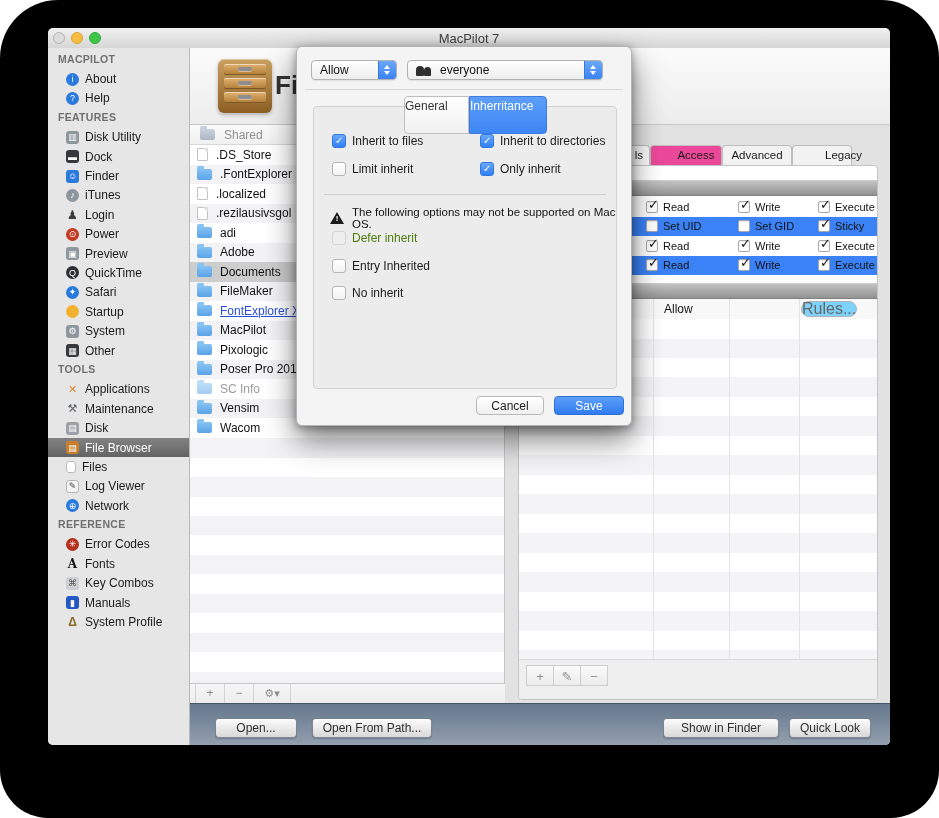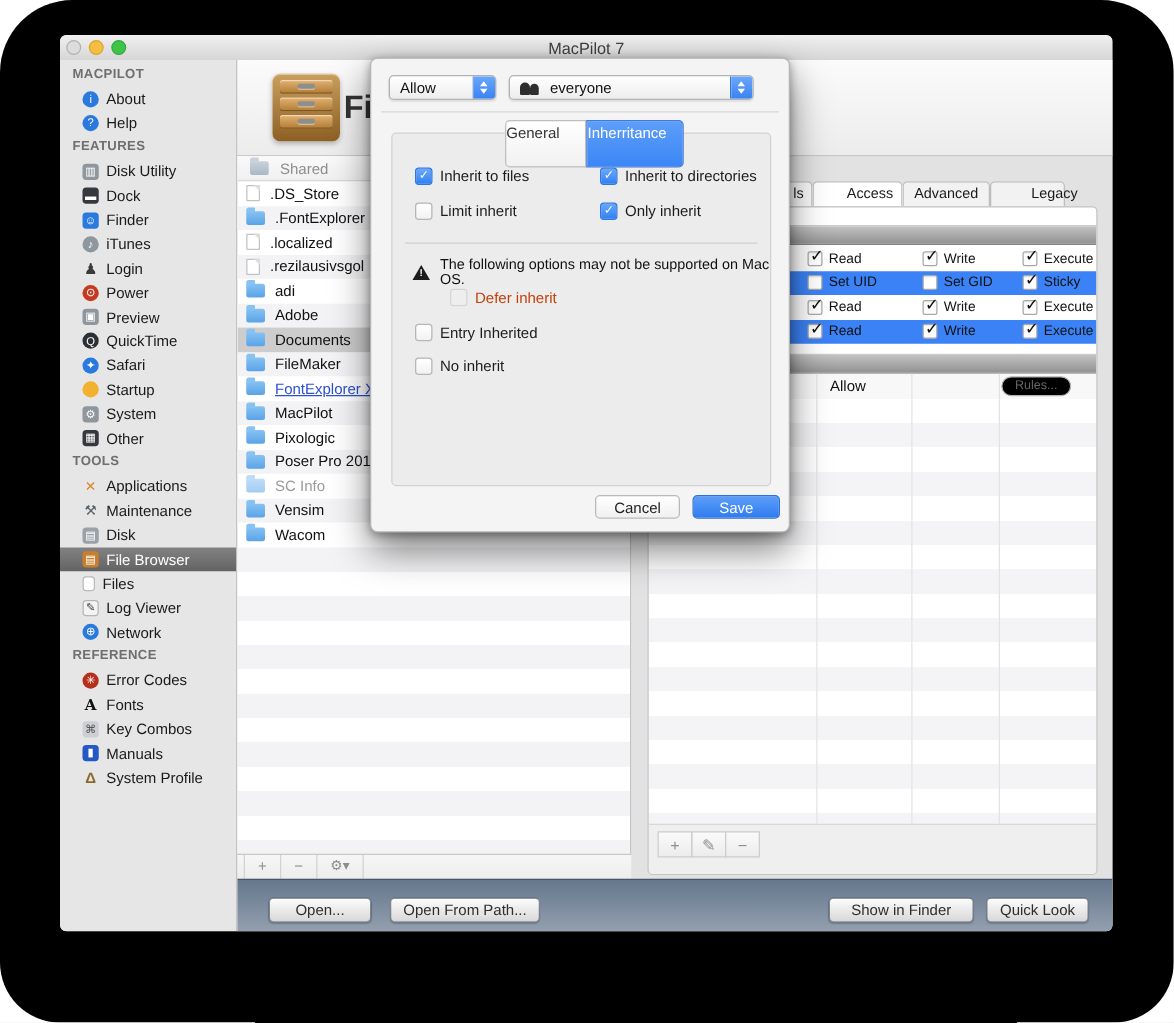--- a/index.html
+++ b/index.html
@@ -54,37 +54,37 @@
   .fold.dim{opacity:.55;}
   .fico{position:relative;width:11px;height:13px;background:#fff;border:1px solid #c2c2c2;border-radius:1px;flex:none;box-sizing:border-box;}
   .fico::after{content:"";position:absolute;top:-1px;right:-1px;border-style:solid;border-width:0 5px 5px 0;border-color:transparent #dcdcdc transparent transparent;}
   .flfooter{position:absolute;left:0;top:635px;width:315px;height:20px;background:linear-gradient(#f6f6f6,#ededed);border-top:1px solid #c6c6c6;box-sizing:border-box;}
   .fsq{display:inline-block;width:28px;height:19px;border-right:1px solid #d2d2d2;color:#8d8d8d;font-size:12px;text-align:center;line-height:19px;vertical-align:top;}
   .fsq:first-child{border-left:1px solid #d2d2d2;margin-left:5px;}
   .fsq.wide{width:36px;font-size:11px;}
   
   .tab{position:absolute;top:97px;height:20px;box-sizing:border-box;border:1px solid #bdbdbd;border-bottom:none;border-radius:4px 4px 0 0;font-size:11.5px;color:#1a1a1a;text-align:center;line-height:19px;}
   .t-ls{left:430px;width:30px;background:#fbfbfb;text-align:right;padding-right:6px;}
-  .t-access{left:460px;width:72px;background:#ffffff;padding-left:20px;}
+  .t-access{left:460px;width:72px;background:#ec4899;padding-left:20px;}
   .t-advanced{left:532px;width:70px;background:#f2f2f2;}
   .t-legacy{left:602px;width:60px;background:#f2f2f2;padding-left:32px;}
   .rbox{position:absolute;left:328px;top:117px;width:360px;height:535px;background:#fff;border:1px solid #c4c4c4;border-radius:4px;box-sizing:border-box;overflow:hidden;}
   .gbar{position:absolute;left:0;right:0;height:16px;background:linear-gradient(#c2c2c2,#929292);border-top:1px solid #cdcdcd;border-bottom:1px solid #828282;box-sizing:border-box;}
   .gbar.b1{top:14px;} .gbar.b2{top:117px;}
   .prows{position:absolute;left:0;right:0;top:31px;}
   .prow{height:19.5px;display:flex;align-items:center;}
   .prow:nth-child(2n){background:#3b82f6;}
   .pcell{position:absolute;display:flex;align-items:center;gap:5px;font-size:11px;color:#111;}
   .pc1{left:127px;} .pc2{left:219px;} .pc3{left:299px;}
   .prow{position:relative;}
   .tcb{width:12px;height:12px;border:1px solid #a8a8a8;border-radius:2px;background:#fff;position:relative;flex:none;box-sizing:border-box;box-shadow:inset 0 1px 1px rgba(0,0,0,.08);}
   .tcb.on::after{content:"✓";position:absolute;left:1px;top:-5px;font-size:13px;color:#111;}
   .allowrow{position:absolute;left:0;right:0;top:133px;height:19.5px;background:#f8f8f8;}
   .allowlabel{position:absolute;left:145px;top:3px;font-size:12px;color:#111;}
-  .rulesbtn{position:absolute;left:282px;top:2px;width:56px;height:16px;border:1px solid #b3b3b3;border-radius:8px;background:#000000;font-size:10px;color:#666;text-align:center;line-height:14px;box-sizing:border-box;}
+  .rulesbtn{position:absolute;left:282px;top:2px;width:56px;height:16px;border:1px solid #b3b3b3;border-radius:8px;background:#7dd3fc;font-size:16px;color:#666;text-align:center;line-height:14px;box-sizing:border-box;}
   .rstripes{position:absolute;left:0;right:0;top:152.5px;height:340px;background:repeating-linear-gradient(to bottom,#fff 0 19.5px,#f4f4f6 19.5px 39px);}
   .colsep{position:absolute;top:133px;height:359.5px;width:1px;background:#e3e3e6;}
   .cs1{left:134px;}.cs2{left:210px;}.cs3{left:280px;}
   .rfooter{position:absolute;left:0;right:0;bottom:0;top:492.5px;background:#efefef;border-top:1px solid #d8d8d8;box-sizing:border-box;}
   .sq{display:inline-block;width:28px;height:21px;border:1px solid #cdcdcd;background:linear-gradient(#fafafa,#ececec);color:#909090;font-size:13px;text-align:center;line-height:21px;margin-right:-1px;vertical-align:top;box-sizing:border-box;}
   .rfooter .sq:first-child{margin-left:7px;}
   .rfooter .btnrow{margin-top:5px;}
   
   .toolbar{position:absolute;left:0;right:0;bottom:0;height:42px;background:linear-gradient(#66788c,#7e8da0 55%,#93a0af);border-top:1px solid #45566a;box-sizing:border-box;}
   .tbtn{position:absolute;top:14px;height:20px;border-radius:4px;border:1px solid rgba(35,48,66,.55);background:linear-gradient(#fcfcfc,#d8d8d8);box-shadow:inset 0 1px 0 rgba(255,255,255,.8),0 1px 1px rgba(0,0,0,.2);font-size:12px;color:#2e2e2e;text-align:center;line-height:18px;box-sizing:border-box;}
@@ -100,21 +100,21 @@
   .cap::after{content:"";position:absolute;left:5px;bottom:4px;border-left:3.5px solid transparent;border-right:3.5px solid transparent;border-top:4px solid #fff;}
   .grp{position:relative;width:17px;height:11px;margin-right:7px;flex:none;}
   .grp::before{content:"";position:absolute;left:0;bottom:0;width:8px;height:10px;background:#2e2e2e;border-radius:4px 4px 1px 1px;}
   .grp::after{content:"";position:absolute;left:8px;bottom:0;width:7px;height:9px;background:#2e2e2e;border-radius:3.5px 3.5px 1px 1px;}
   .dsep{position:absolute;left:8px;right:8px;top:42px;height:1px;background:#d5d5d5;}
   .seg{position:absolute;top:49px;height:38px;font-size:12px;text-align:left;line-height:19px;box-sizing:border-box;z-index:2;}
   .seg-general{left:107px;width:65px;background:linear-gradient(#fff,#f1f1f1);border:1px solid #bfbfbf;border-radius:4px 0 0 4px;color:#333;}
   .seg-inh{left:172px;width:78px;background:linear-gradient(#5d9ef8,#3c86f6);border:1px solid #3c7ce0;border-radius:0 4px 4px 0;color:#fff;}
   .gbox{position:absolute;left:16px;top:59px;width:304px;height:283px;background:#ececec;border:1px solid #d2d2d2;border-radius:4px;box-sizing:border-box;}
   .opt{position:absolute;display:flex;align-items:center;gap:6px;font-size:12px;color:#1c1c1c;}
-  .opt.dis{color:#c2410c;margin-left:28px;}
+  .opt.dis{color:#4d7c0f;}
   .cb{width:14px;height:14px;border-radius:3px;border:1px solid #b6b6b6;background:linear-gradient(#fff,#f2f2f2);box-sizing:border-box;flex:none;position:relative;}
   .cb.on{background:linear-gradient(#6aa9f9,#3080f5);border-color:#3076e0;}
   .cb.on::after{content:"✓";position:absolute;left:2px;top:0px;color:#fff;font-size:10px;font-weight:bold;}
   .cb.dis{background:#eee;border-color:#d5d5d5;}
   .o11{left:18px;top:27px;} .o12{left:166px;top:27px;}
   .o21{left:18px;top:55px;} .o22{left:166px;top:55px;}
   .gsep{position:absolute;left:10px;right:10px;top:87px;height:1px;background:#cfcfcf;}
   .warnrow{position:absolute;left:16px;top:99px;display:flex;align-items:center;gap:8px;font-size:11.5px;color:#111;}
   .warn-tri{position:relative;width:0;height:0;border-left:7px solid transparent;border-right:7px solid transparent;border-bottom:12px solid #1c1c1c;flex:none;}
   .warn-tri::after{content:"!";position:absolute;left:-2px;top:2px;color:#fff;font-size:8px;font-weight:bold;width:4px;text-align:center;}

